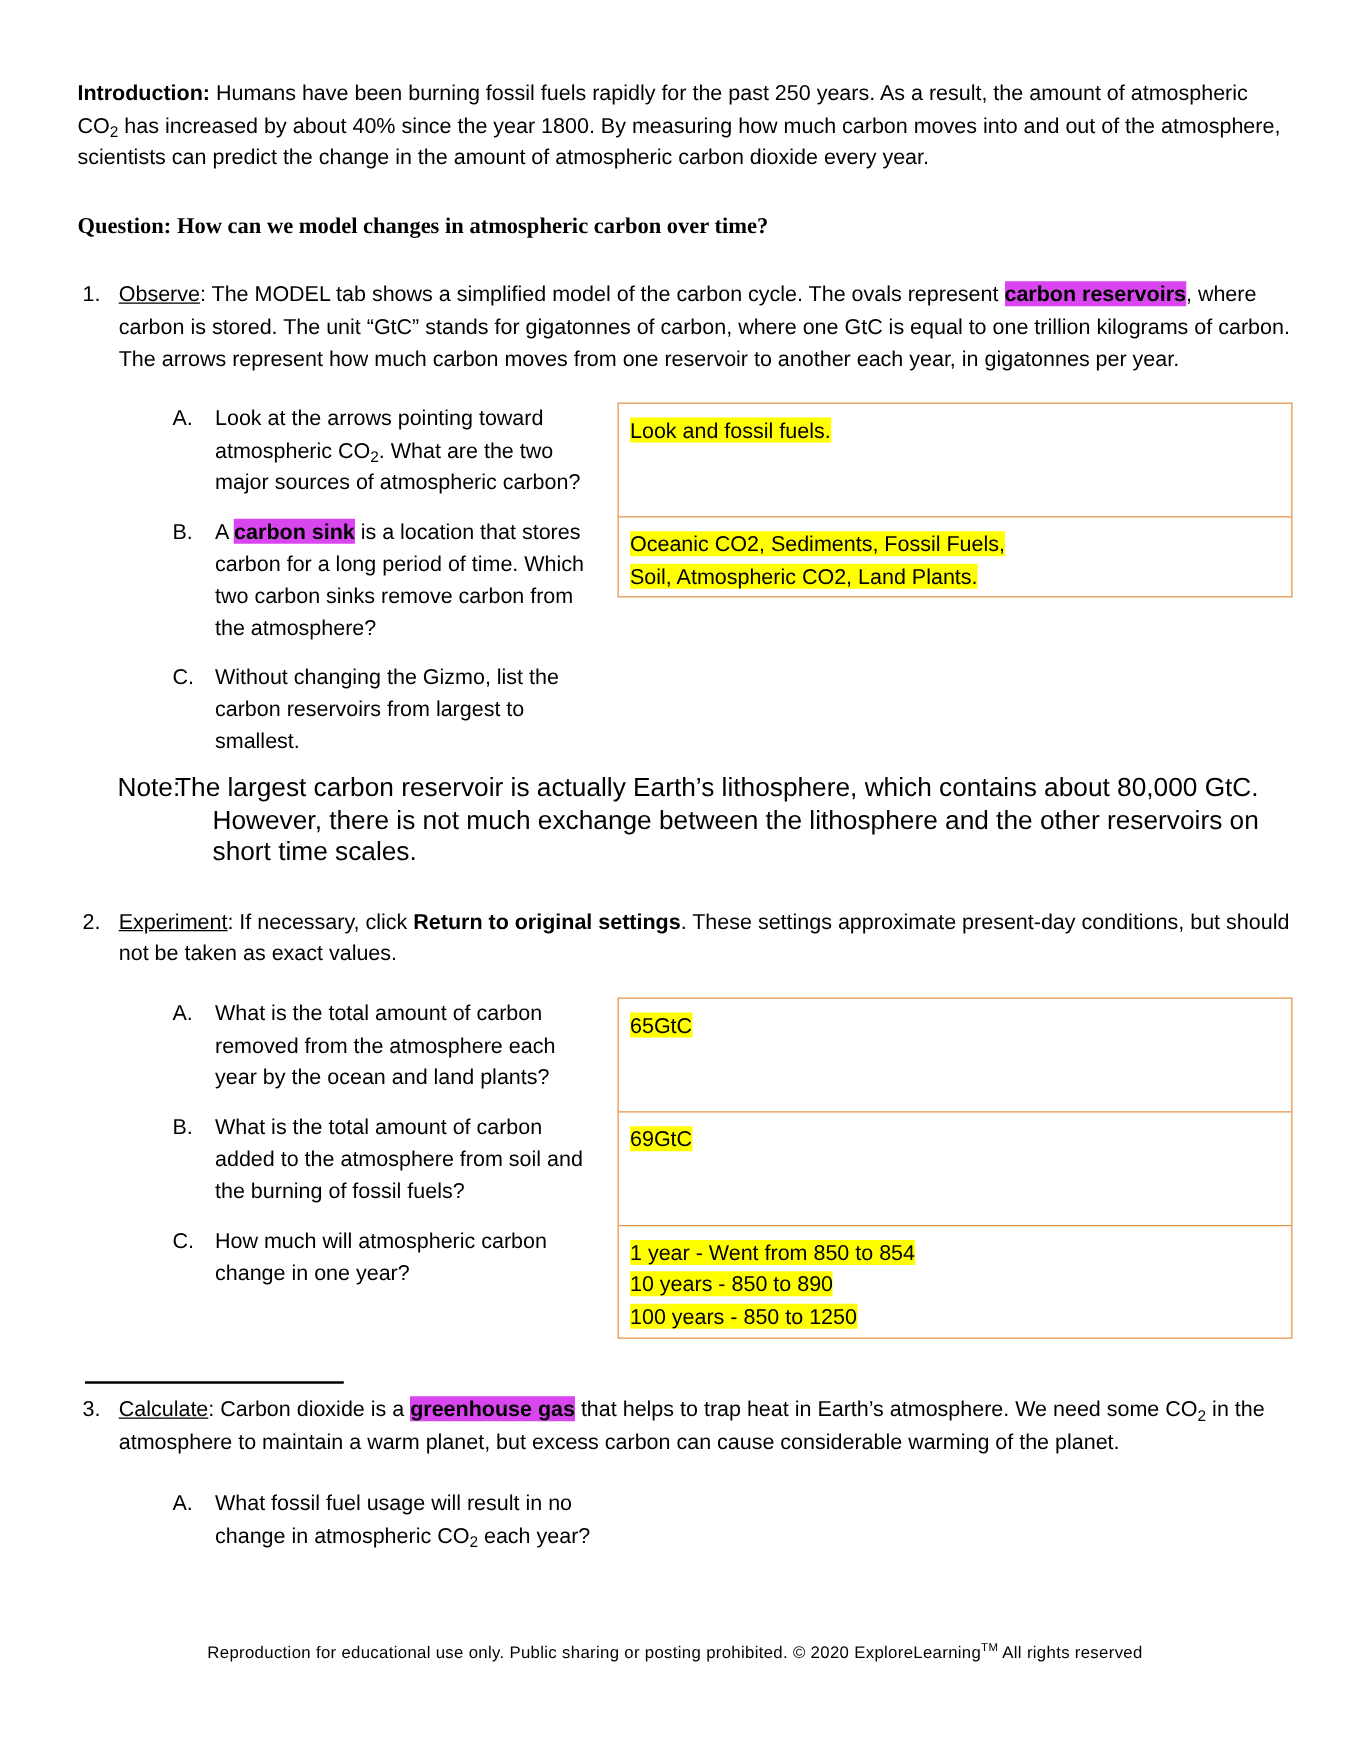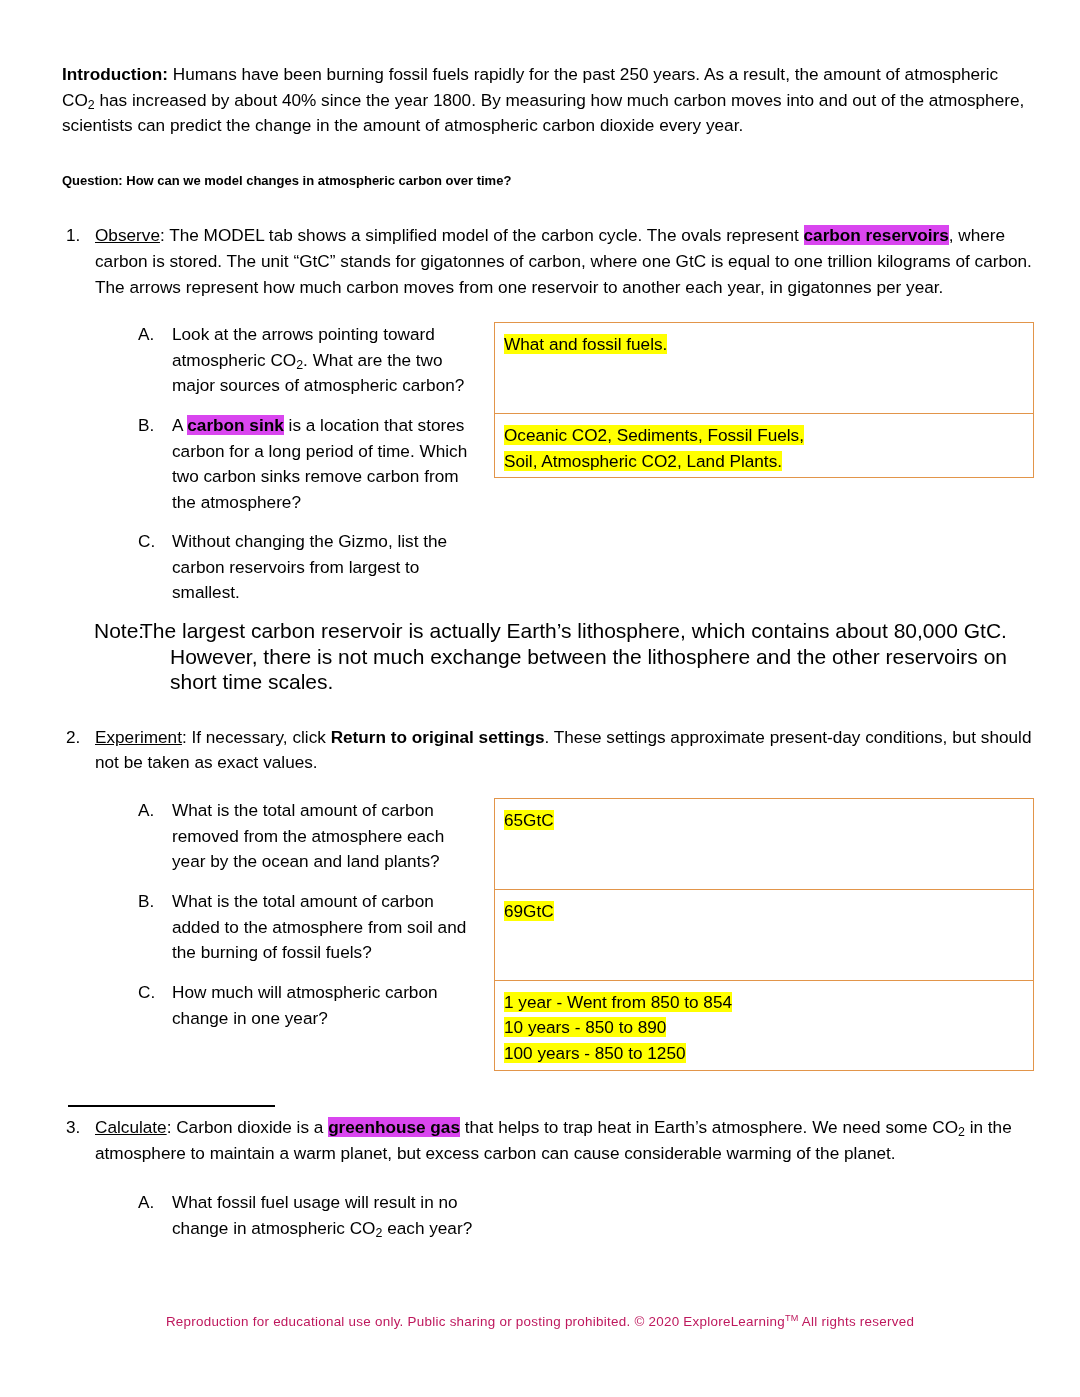--- a/index.html
+++ b/index.html
@@ -23,24 +23,25 @@
   p, div { margin: 0; }
 
   .para {
     font-size: 17.2px;
     line-height: 25.6px;
     text-align: left;
     margin-bottom: 0;
   }
   .intro { margin-bottom: 29px; }
   .question {
-    font-size: 13px;
+    font-size: 18px;
     line-height: 25.6px;
     font-weight: bold;
     margin-bottom: 30px;
+    font-family: Liberation Serif, serif;
   }
   b, .bold { font-weight: bold; }
   .ul { text-decoration: underline; }
   .gray-hl { background: #d946ef; font-weight: bold; }
   sub { font-size: 0.72em; vertical-align: -0.28em; line-height: 0; }
 
   
   .item {
     display: flex;
     font-size: 17.2px;
@@ -109,21 +110,21 @@
     margin: 0 0 8px 6px;
   }
 
   .footer {
     position: absolute;
     left: 0;
     top: 1313px;
     width: 1080px;
     text-align: center;
     font-size: 13.4px;
-    color: #be185d;
+    color: #000000;
     letter-spacing: 0.02em;
   }
   .footer sup { font-size: 0.68em; vertical-align: super; }
 </style>
 </head>
 <body>
 
 <div class="page">
 
   <p class="para intro"><b>Introduction:</b><span> Humans have been burning fossil fuels rapidly for the past 250 years. As a result, the amount of atmospheric CO</span><sub>2</sub><span> has increased by about 40% since the year 1800. By measuring how much carbon moves into and out of the atmosphere, scientists can predict the change in the amount of atmospheric carbon dioxide every year.</span></p>
@@ -150,21 +151,21 @@
 
       <div class="qa-row">
         <span class="letter">C.</span>
         <span class="qtext">Without changing the Gizmo, list the carbon reservoirs from largest to smallest.</span>
       </div>
 
     </div>
 
     <div class="qa-right">
       <div class="ans-cell" style="height:91px">
-        <span class="yhl">What and fossil fuels.</span>
+        <span class="yhl">Look and fossil fuels.</span>
       </div>
       <div class="ans-cell" style="height:63px">
         <div><span class="yhl">Oceanic CO2, Sediments, Fossil Fuels,</span></div>
         <div><span class="yhl">Soil, Atmospheric CO2, Land Plants.</span></div>
       </div>
     </div>
   </div>
 
   <div class="note">
     <span class="nlabel">Note:</span>

